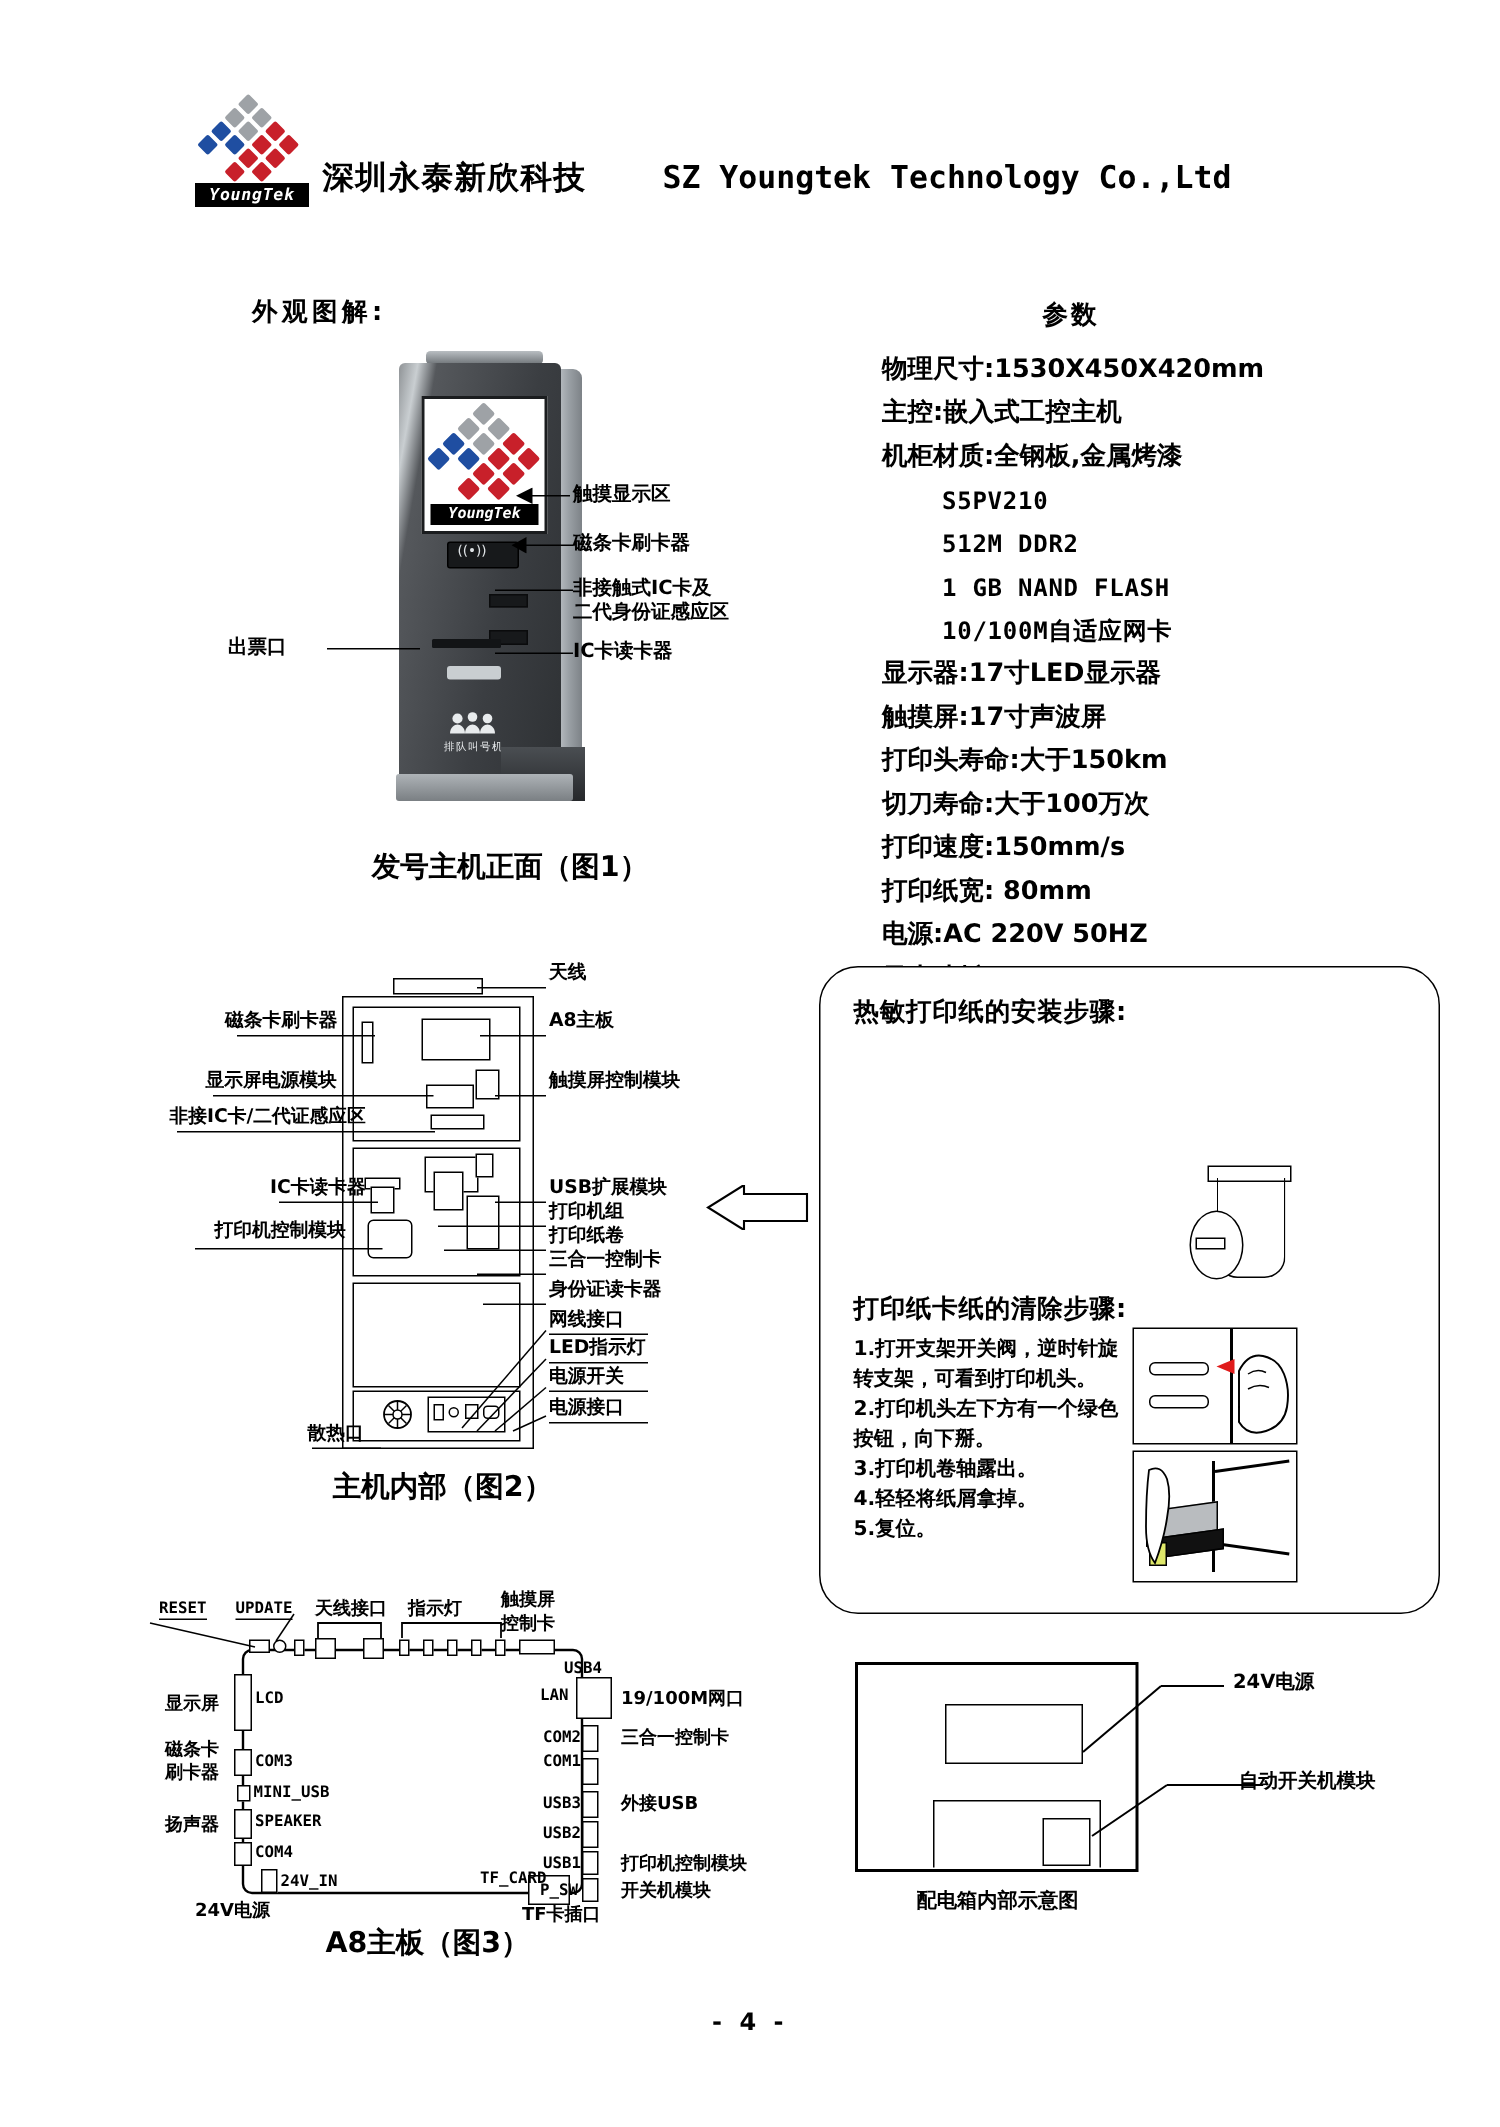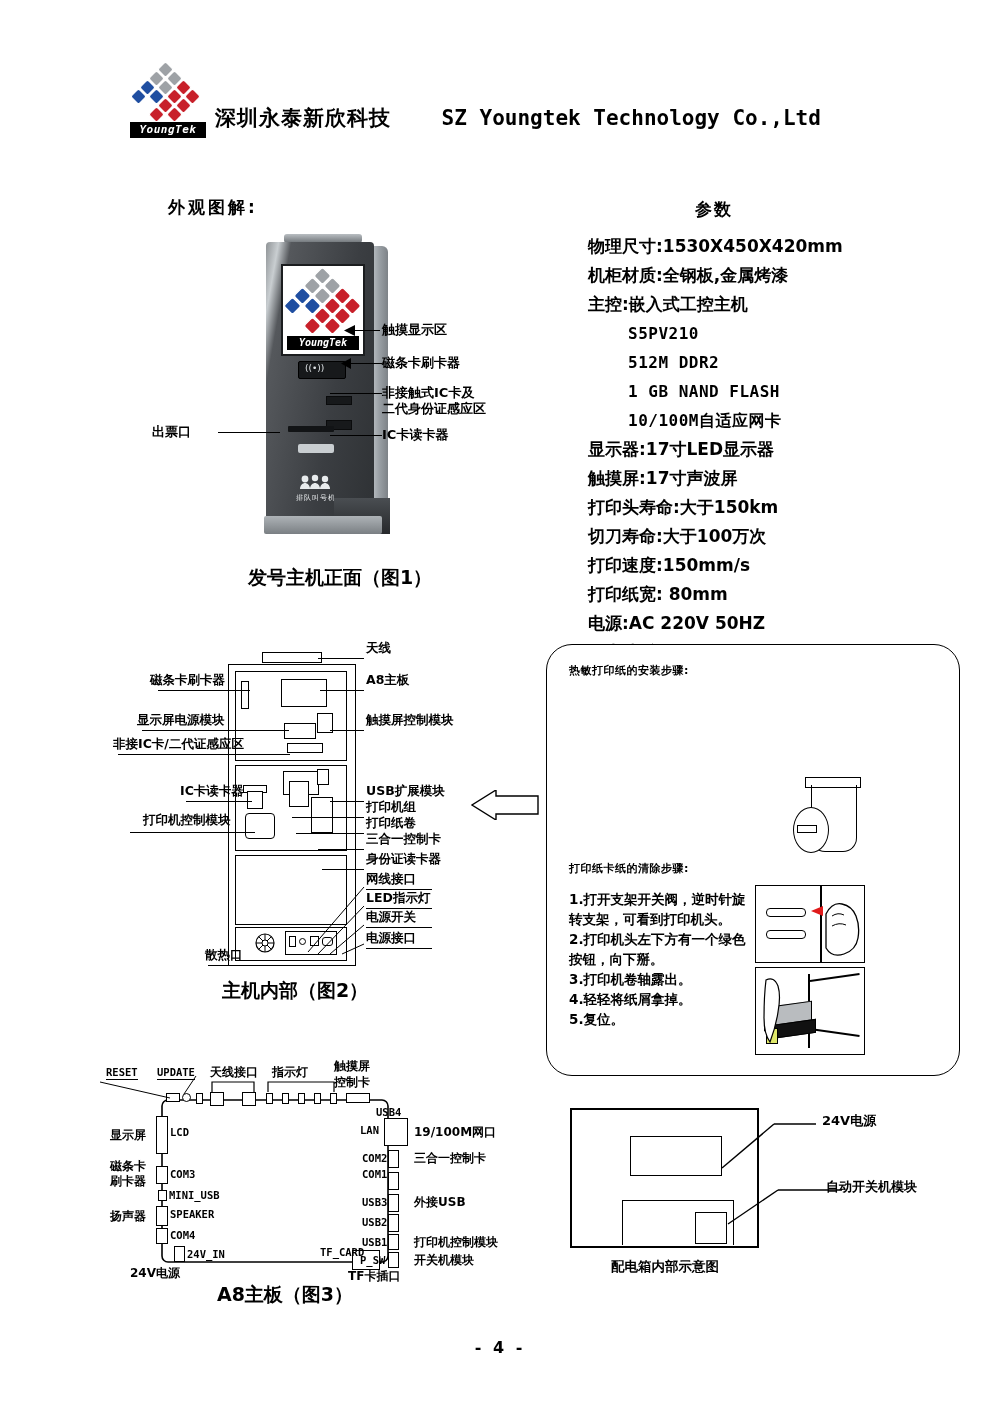--- a/index.html
+++ b/index.html
@@ -110,21 +110,21 @@
   .f2-box{position:absolute;border:1px solid #000;background:#fff;}
   .f2-antenna{position:absolute;left:34px;top:2px;width:58px;height:9px;border:1px solid #000;}
   #fig2-caption{left:190px;top:978px;width:210px;text-align:center;font-size:19px;font-weight:bold;}
   .f2lab{position:absolute;font-size:12.5px;font-weight:bold;white-space:nowrap;}
 
   
   #panel{
     left:546px;top:644px;width:412px;height:430px;
     border:1.6px solid #000;border-radius:26px;background:#fff;
   }
-  .p-h{font-size:11px;font-weight:bold;letter-spacing:.5px;}
+  .p-h{font-size:17px;font-weight:bold;letter-spacing:.5px;}
   .p-l{font-size:13.5px;font-weight:bold;line-height:20px;white-space:nowrap;}
 
   
   #roll{position:absolute;left:244px;top:132px;width:90px;height:92px;}
   #roll .bar{position:absolute;left:14px;top:0;width:54px;height:9px;border:1.6px solid #000;}
   #roll .paper{position:absolute;left:20px;top:8px;width:44px;height:66px;border:1.6px solid #000;border-top:none;border-radius:0 0 14px 14px;}
   #roll .core{position:absolute;left:2px;top:30px;width:34px;height:44px;border:1.6px solid #000;border-radius:50%;background:#fff;}
   #roll .spindle{position:absolute;left:6px;top:48px;width:18px;height:6px;border:1.4px solid #000;background:#fff;}
 
   
@@ -187,22 +187,22 @@
       <span>&nbsp;&nbsp;</span>
       <span>SZ Youngtek Technology Co.,Ltd</span>
     </div>
   </div>
 
   <div class="abs" id="sec-title">外观图解:</div>
 
   <div class="abs" id="spec-title">参数</div>
   <div class="abs" id="spec-list">
       <div class="spec-line">物理尺寸:1530X450X420mm</div>
+      <div class="spec-line">主控:嵌入式工控主机</div>
       <div class="spec-line">机柜材质:全钢板,金属烤漆</div>
-      <div class="spec-line">主控:嵌入式工控主机</div>
       <div class="spec-line indent">S5PV210</div>
       <div class="spec-line indent">512M DDR2</div>
       <div class="spec-line indent">1 GB NAND FLASH</div>
       <div class="spec-line indent">10/100M自适应网卡</div>
       <div class="spec-line">显示器:17寸LED显示器</div>
       <div class="spec-line">触摸屏:17寸声波屏</div>
       <div class="spec-line">打印头寿命:大于150km</div>
       <div class="spec-line">切刀寿命:大于100万次</div>
       <div class="spec-line">打印速度:150mm/s</div>
       <div class="spec-line">打印纸宽: 80mm</div>

